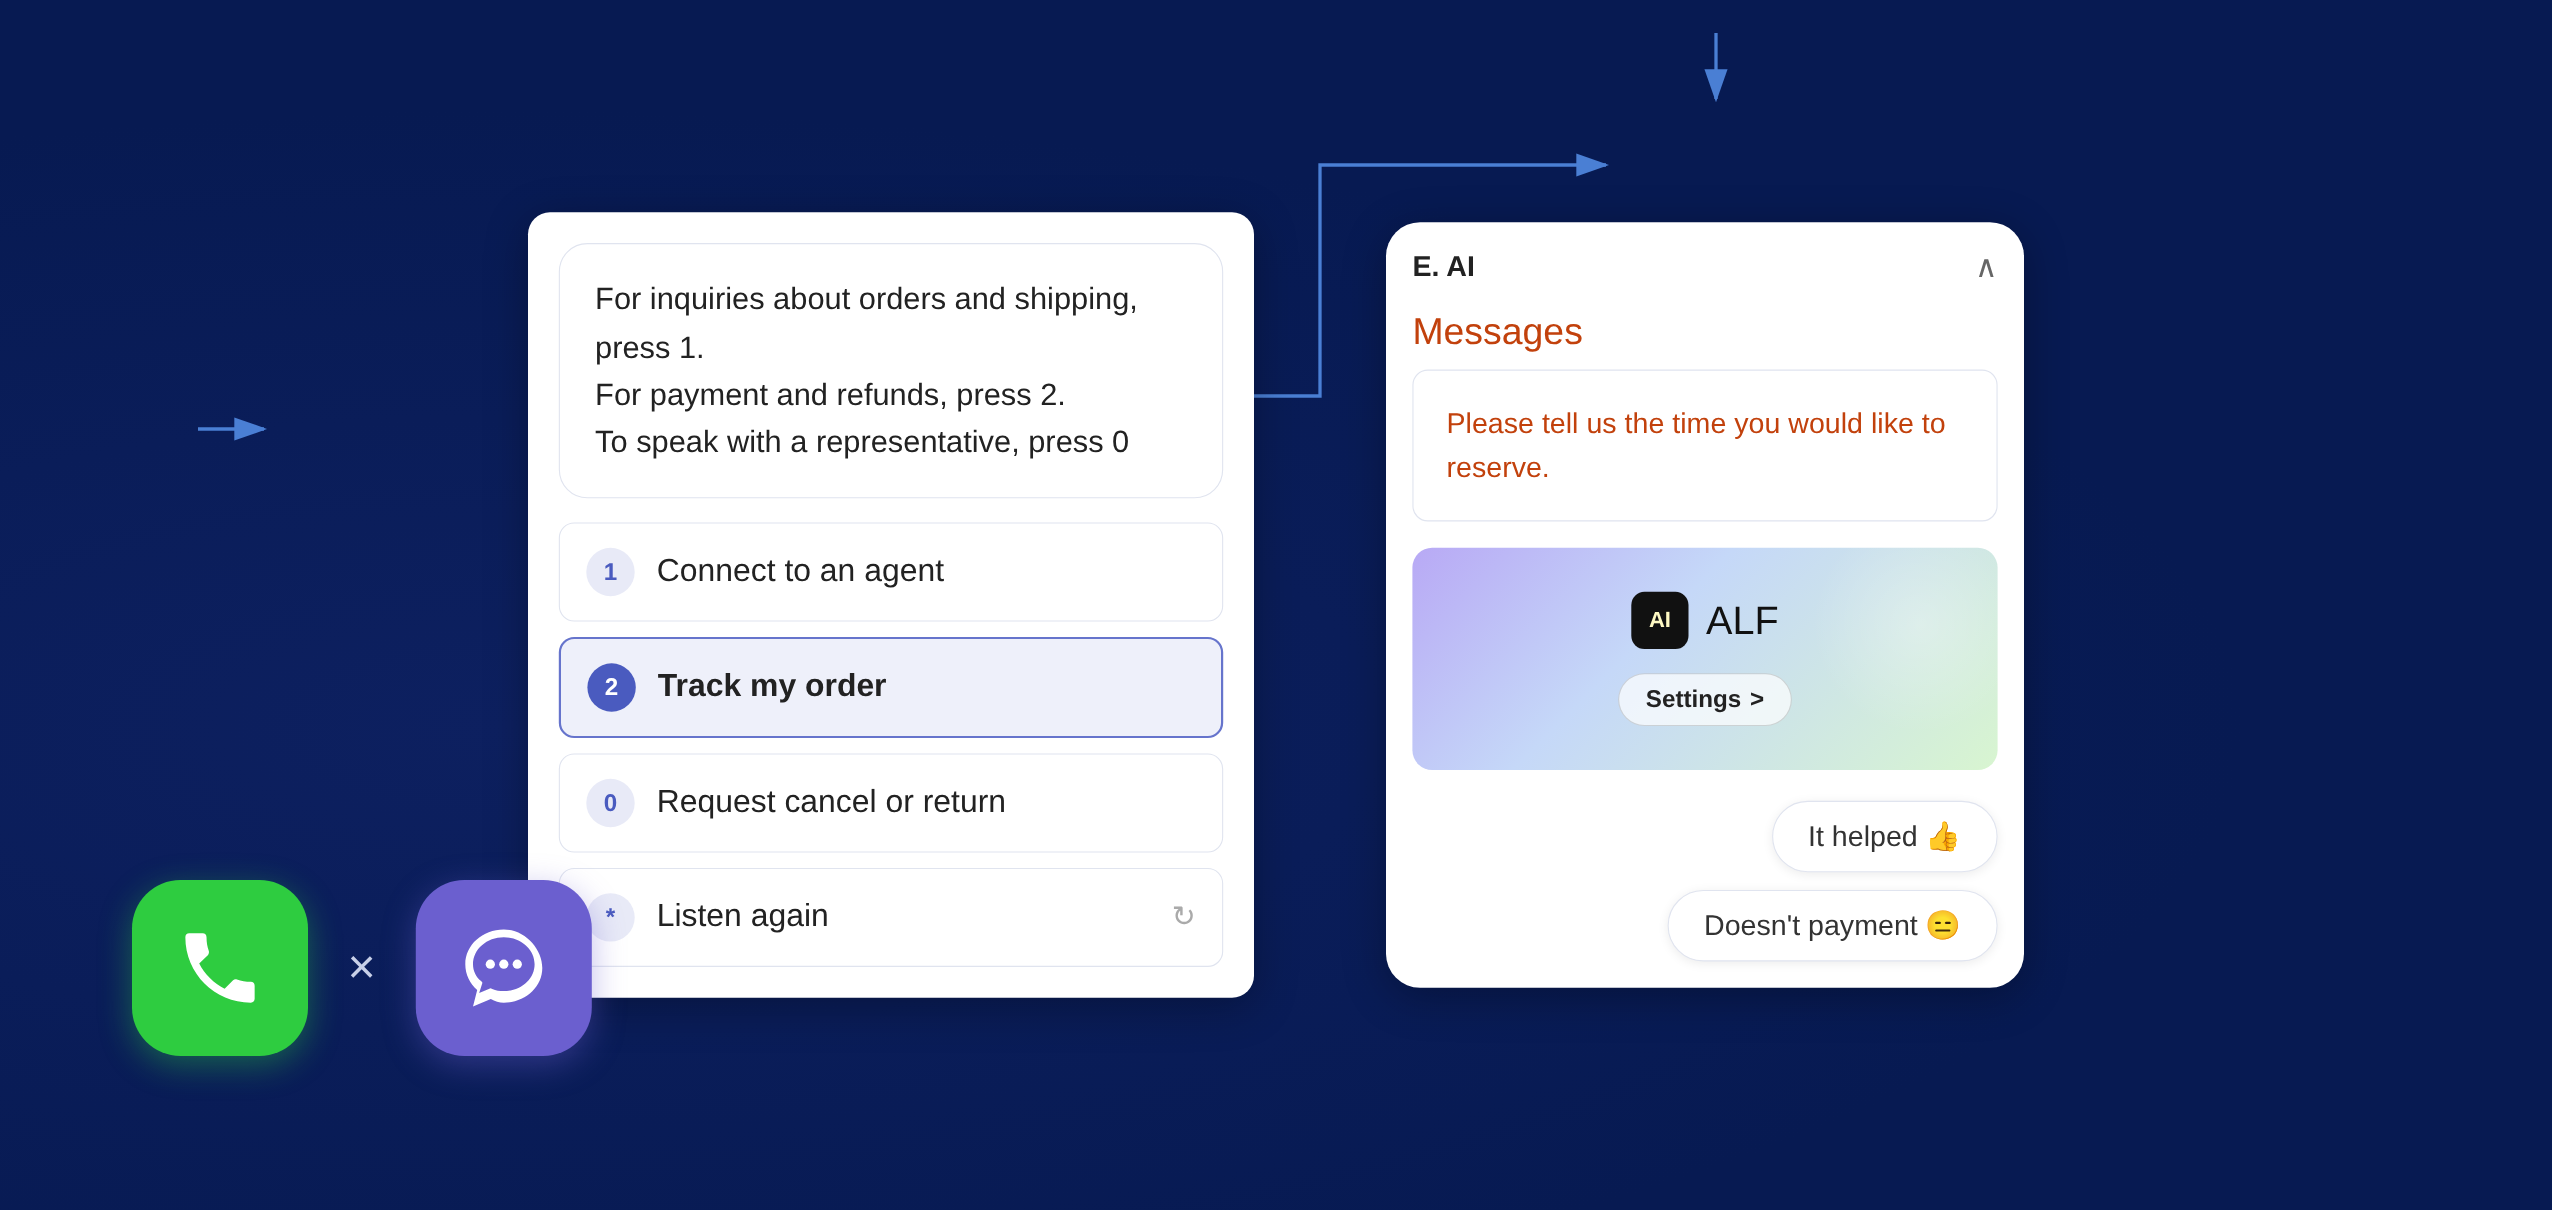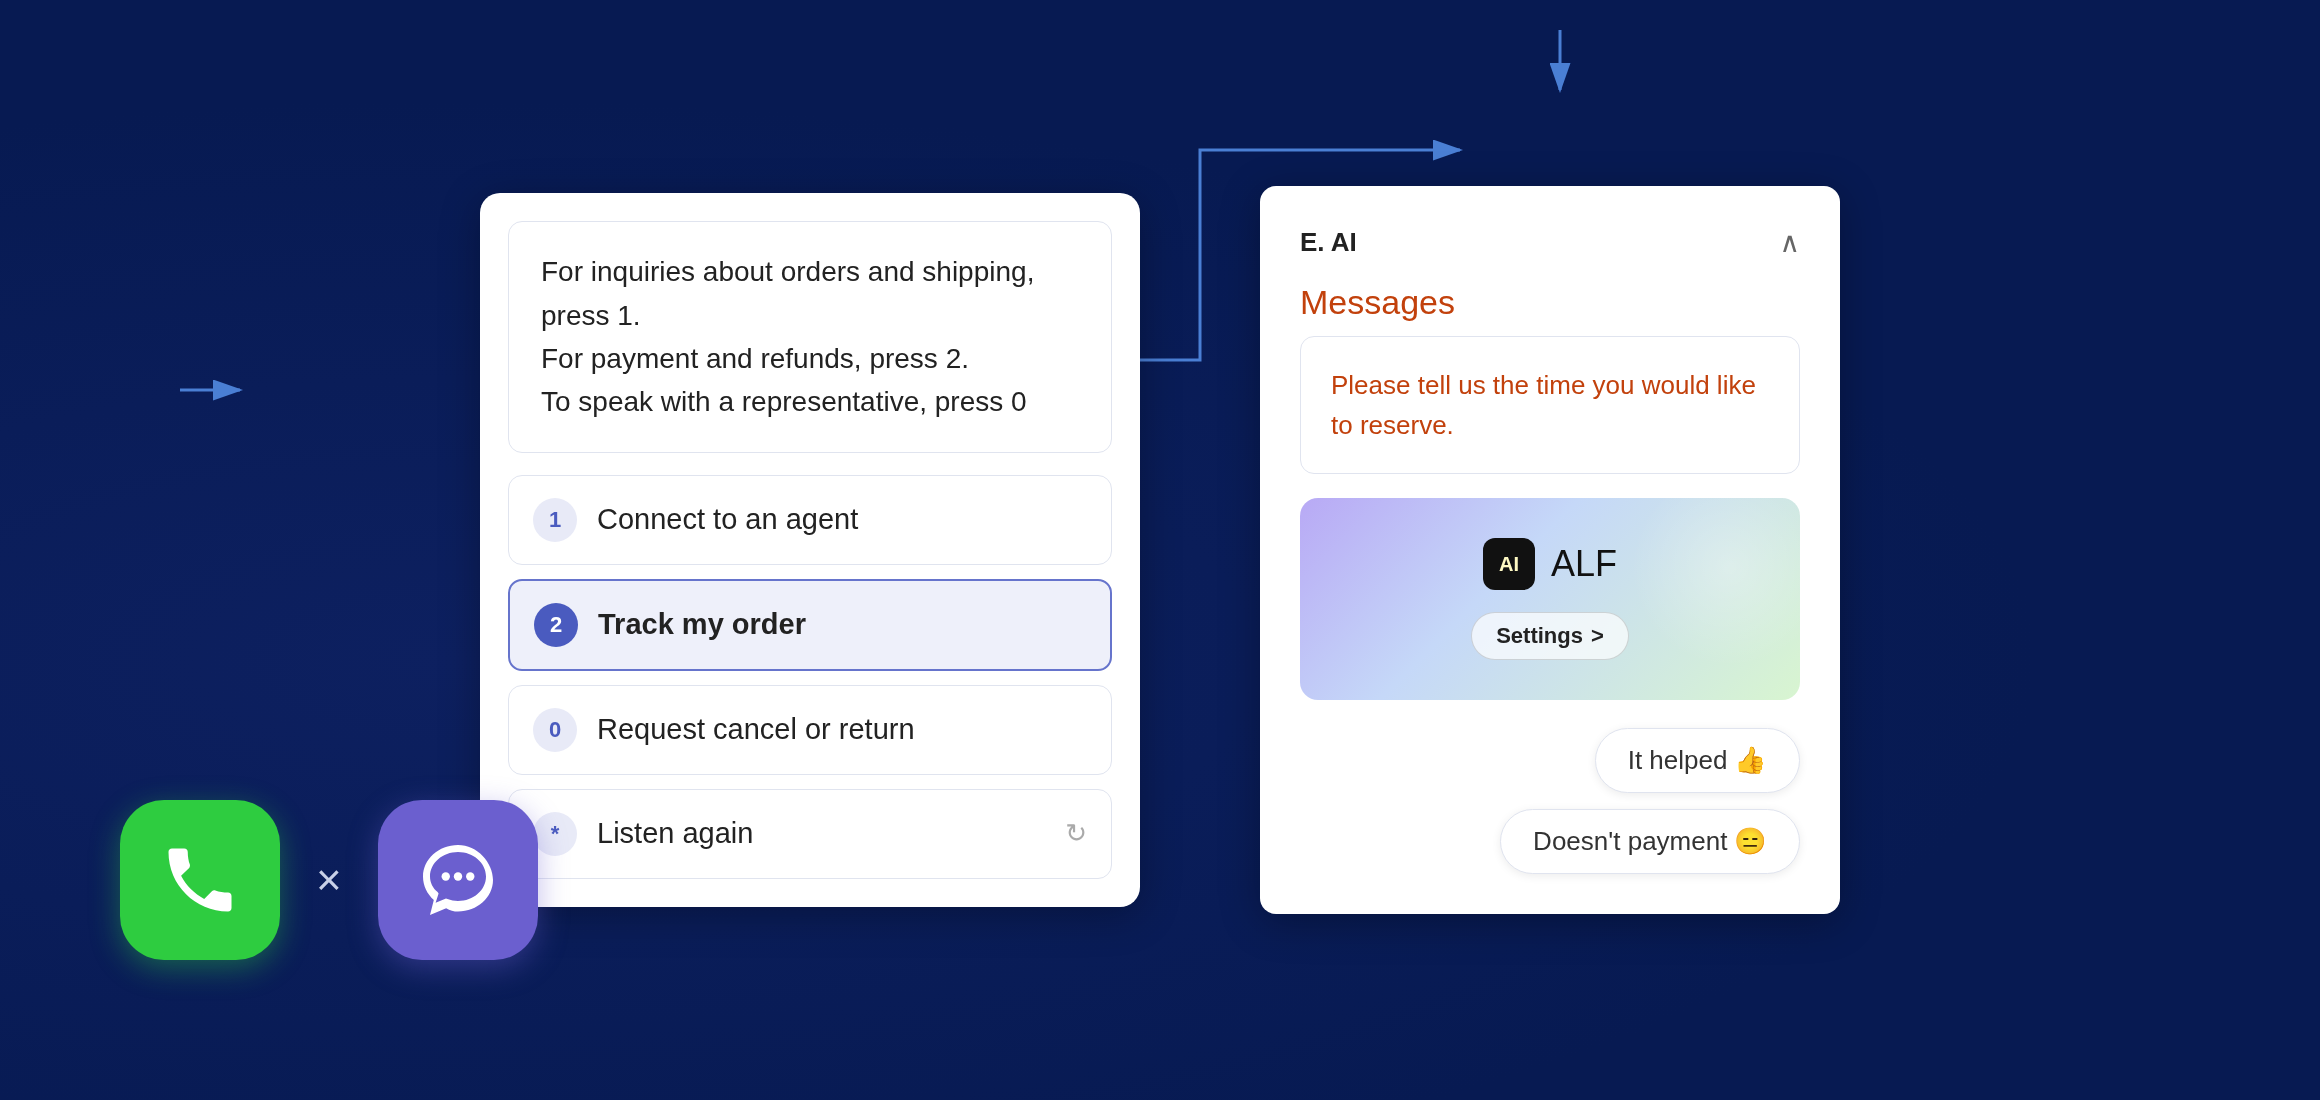--- a/index.html
+++ b/index.html
@@ -45,21 +45,21 @@
       width: 660px;
       padding: 28px 28px 28px 28px;
       box-shadow: 0 8px 40px rgba(0,0,0,0.3);
       position: relative;
     }
 
     
     .ivr-message-box {
       background: #fff;
       border: 1.5px solid #e0e4ef;
-      border-radius: 14px;
+      border-radius: 26px;
       padding: 28px 32px;
       font-size: 28px;
       color: #222;
       line-height: 1.55;
       margin-bottom: 22px;
     }
 
     
     .ivr-menu-item {
       display: flex;
@@ -169,23 +169,23 @@
       fill: #fff;
     }
 
     
     .right-section {
       position: relative;
     }
 
     .eai-card {
       background: #fff;
-      border-radius: 16px;
+      border-radius: 31px;
       width: 580px;
-      padding: 40px;
+      padding: 24px;
       box-shadow: 0 8px 40px rgba(0,0,0,0.3);
     }
 
     .eai-header {
       display: flex;
       align-items: center;
       justify-content: space-between;
       margin-bottom: 24px;
     }
 

